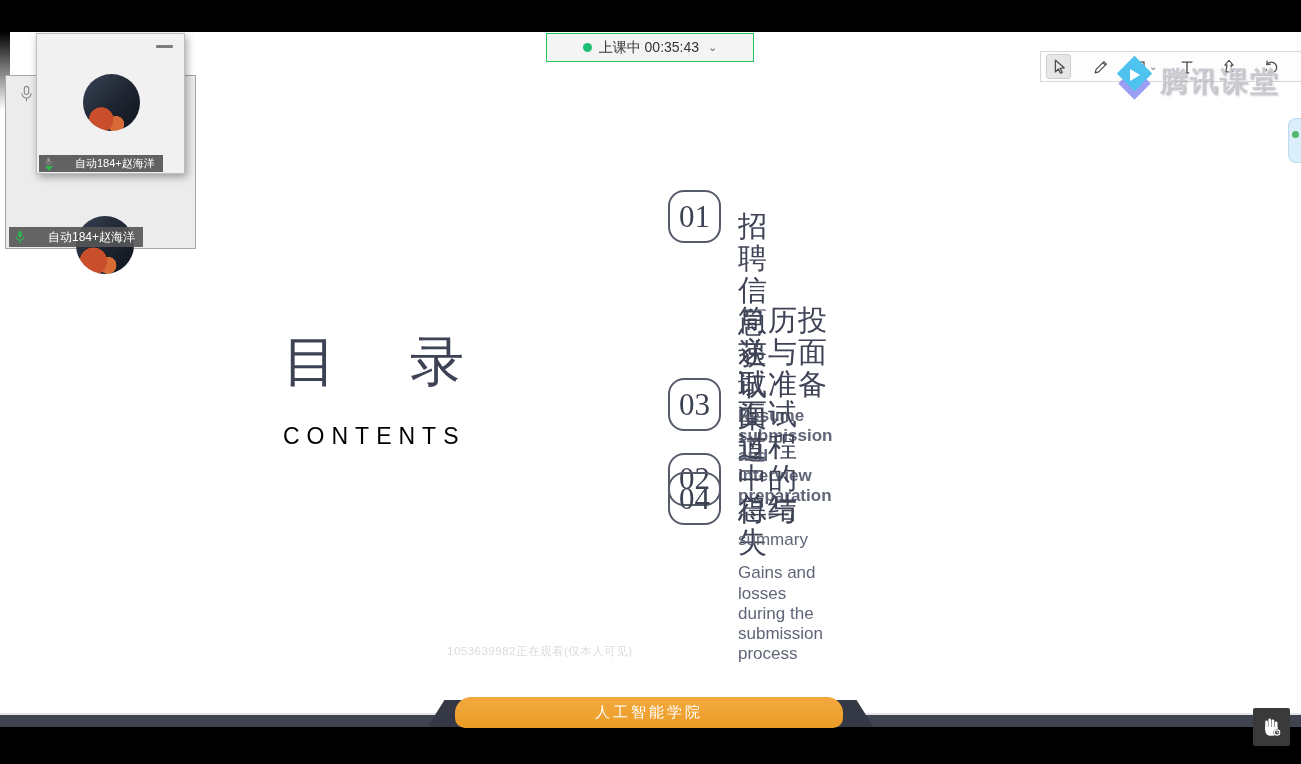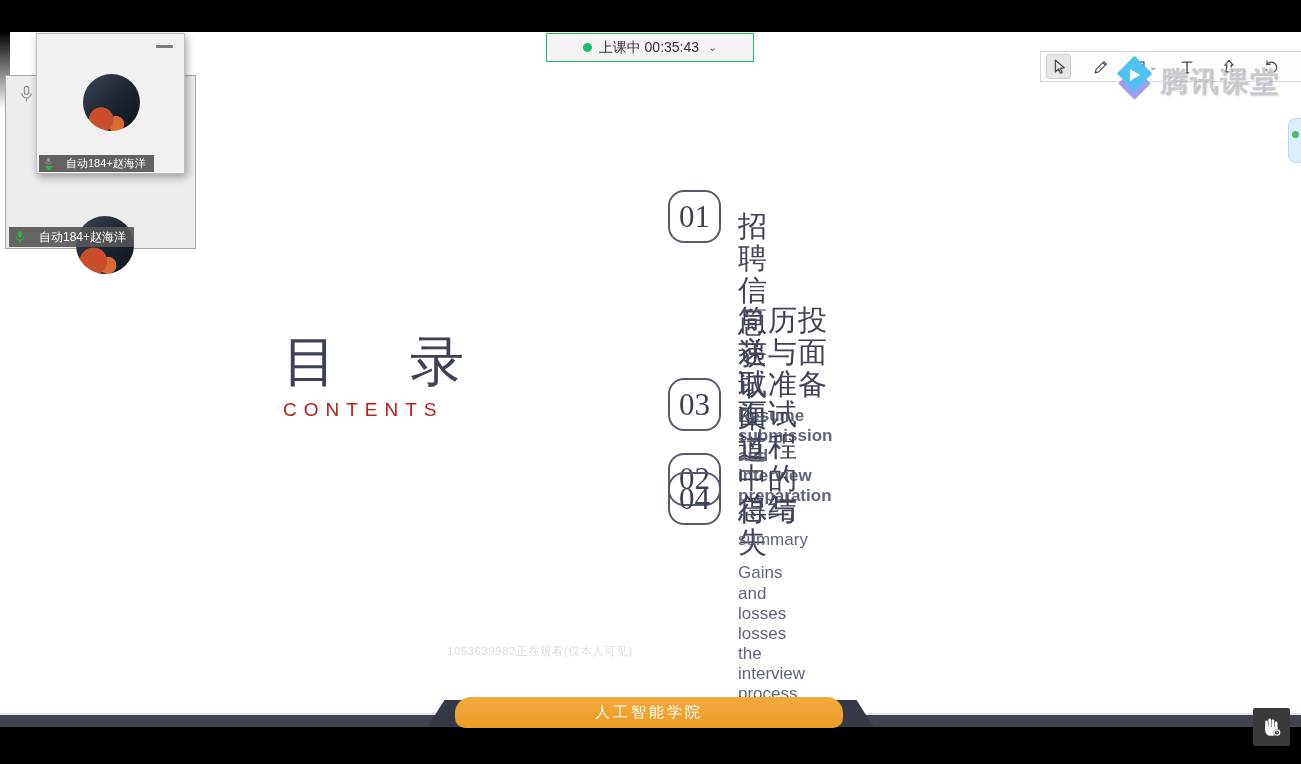--- a/index.html
+++ b/index.html
@@ -5,21 +5,21 @@
   html,body{margin:0;padding:0;background:#000;}
   *{box-sizing:border-box;font-family:"Liberation Sans","DejaVu Sans",sans-serif;}
   .screen{position:relative;width:1301px;height:764px;background:#000;overflow:hidden;}
 
   
   .slide{position:absolute;left:0;top:32px;width:1301px;height:681px;background:#fff;}
   .corner-shadow{position:absolute;left:0;top:0;width:10px;height:78px;
     background:linear-gradient(180deg,#000 0%,rgba(0,0,0,0) 100%);}
   .toc-block{position:absolute;left:283px;top:294px;color:#3d4254;}
   .toc-cn{font-size:54px;font-weight:400;letter-spacing:12px;word-spacing:34px;color:#3d4254;}
-  .toc-en{margin-top:0;font-size:19px;letter-spacing:7px;color:#b91c1c;}
+  .toc-en{margin-top:24px;font-size:23px;letter-spacing:7px;color:#000000;}
 
   .toc-items{position:absolute;left:668px;top:158px;}
   .toc-item{position:absolute;left:0;display:flex;align-items:flex-start;}
   .num-box{width:53px;height:53px;border:2px solid #565b6a;border-radius:16px;
     display:flex;align-items:center;justify-content:center;flex:0 0 auto;
     font-family:"Liberation Serif","DejaVu Serif",serif;font-size:31px;color:#3c4152;}
   .item-text{margin-left:17px;padding-top:1px;margin-top:20px;}
   .item-title{font-size:29px;font-weight:400;color:#3e4356;letter-spacing:1px;line-height:1.1;}
   .item-sub{margin-top:5px;font-size:17px;color:#606678;line-height:1.18;}
   .w285{max-width:285px;font-weight:bold;}
@@ -69,21 +69,21 @@
   .edge-tab .sprout{position:absolute;left:3px;top:12px;width:7px;height:7px;border-radius:50%;background:#52b96a;}
 
   
   .video-panel{position:absolute;left:5px;top:75px;width:191px;height:174px;background:#ececec;border:1px solid #a8a8a8;}
   .panel-mic{position:absolute;left:13px;top:9px;}
   .panel-avatar{position:absolute;left:70px;top:140px;width:58px;height:58px;border-radius:50%;overflow:hidden;
     background:
       radial-gradient(circle at 30% 78%, #c94f2c 0 22%, transparent 23%),
       radial-gradient(circle at 55% 85%, #d86a35 0 14%, transparent 15%),
       linear-gradient(135deg,#3a4456 0%,#1d2430 55%,#10151d 100%);}
-  .name-tag{position:absolute;display:flex;align-items:center;gap:13px;background:rgba(85,85,85,.9);
+  .name-tag{position:absolute;display:flex;align-items:center;gap:22px;background:rgba(85,85,85,.9);
     color:#fff;padding:0 8px 0 5px;height:20px;font-size:12px;white-space:nowrap;}
   .panel-tag{left:3px;top:151px;}
 
   
   .video-popup{position:absolute;left:36px;top:33px;width:149px;height:141px;background:#f1f1f1;
     border:1px solid #bdbdbd;box-shadow:2px 3px 8px rgba(0,0,0,.35);}
   .minimize{position:absolute;right:11px;top:11px;width:17px;height:3px;background:#7d7d7d;border-radius:1px;}
   .popup-avatar{position:absolute;left:46px;top:40px;width:57px;height:57px;border-radius:50%;overflow:hidden;
     background:
       radial-gradient(circle at 32% 80%, #c94f2c 0 20%, transparent 21%),
@@ -120,21 +120,21 @@
         <div class="num-box">02</div>
         <div class="item-text">
           <div class="item-title">简历投递与面试准备</div>
           <div class="item-sub w285">Resume submission and interview preparation</div>
         </div>
       </div>
       <div class="toc-item" style="top:188px;">
         <div class="num-box">03</div>
         <div class="item-text">
           <div class="item-title">面试过程中的得与失</div>
-          <div class="item-sub w240">Gains and losses losses the interview process</div>
+          <div class="item-sub w240">Gains and losses during the submission process</div>
         </div>
       </div>
       <div class="toc-item" style="top:282px;">
         <div class="num-box">04</div>
         <div class="item-text">
           <div class="item-title">总结</div>
           <div class="item-sub">summary</div>
         </div>
       </div>
     </div>

